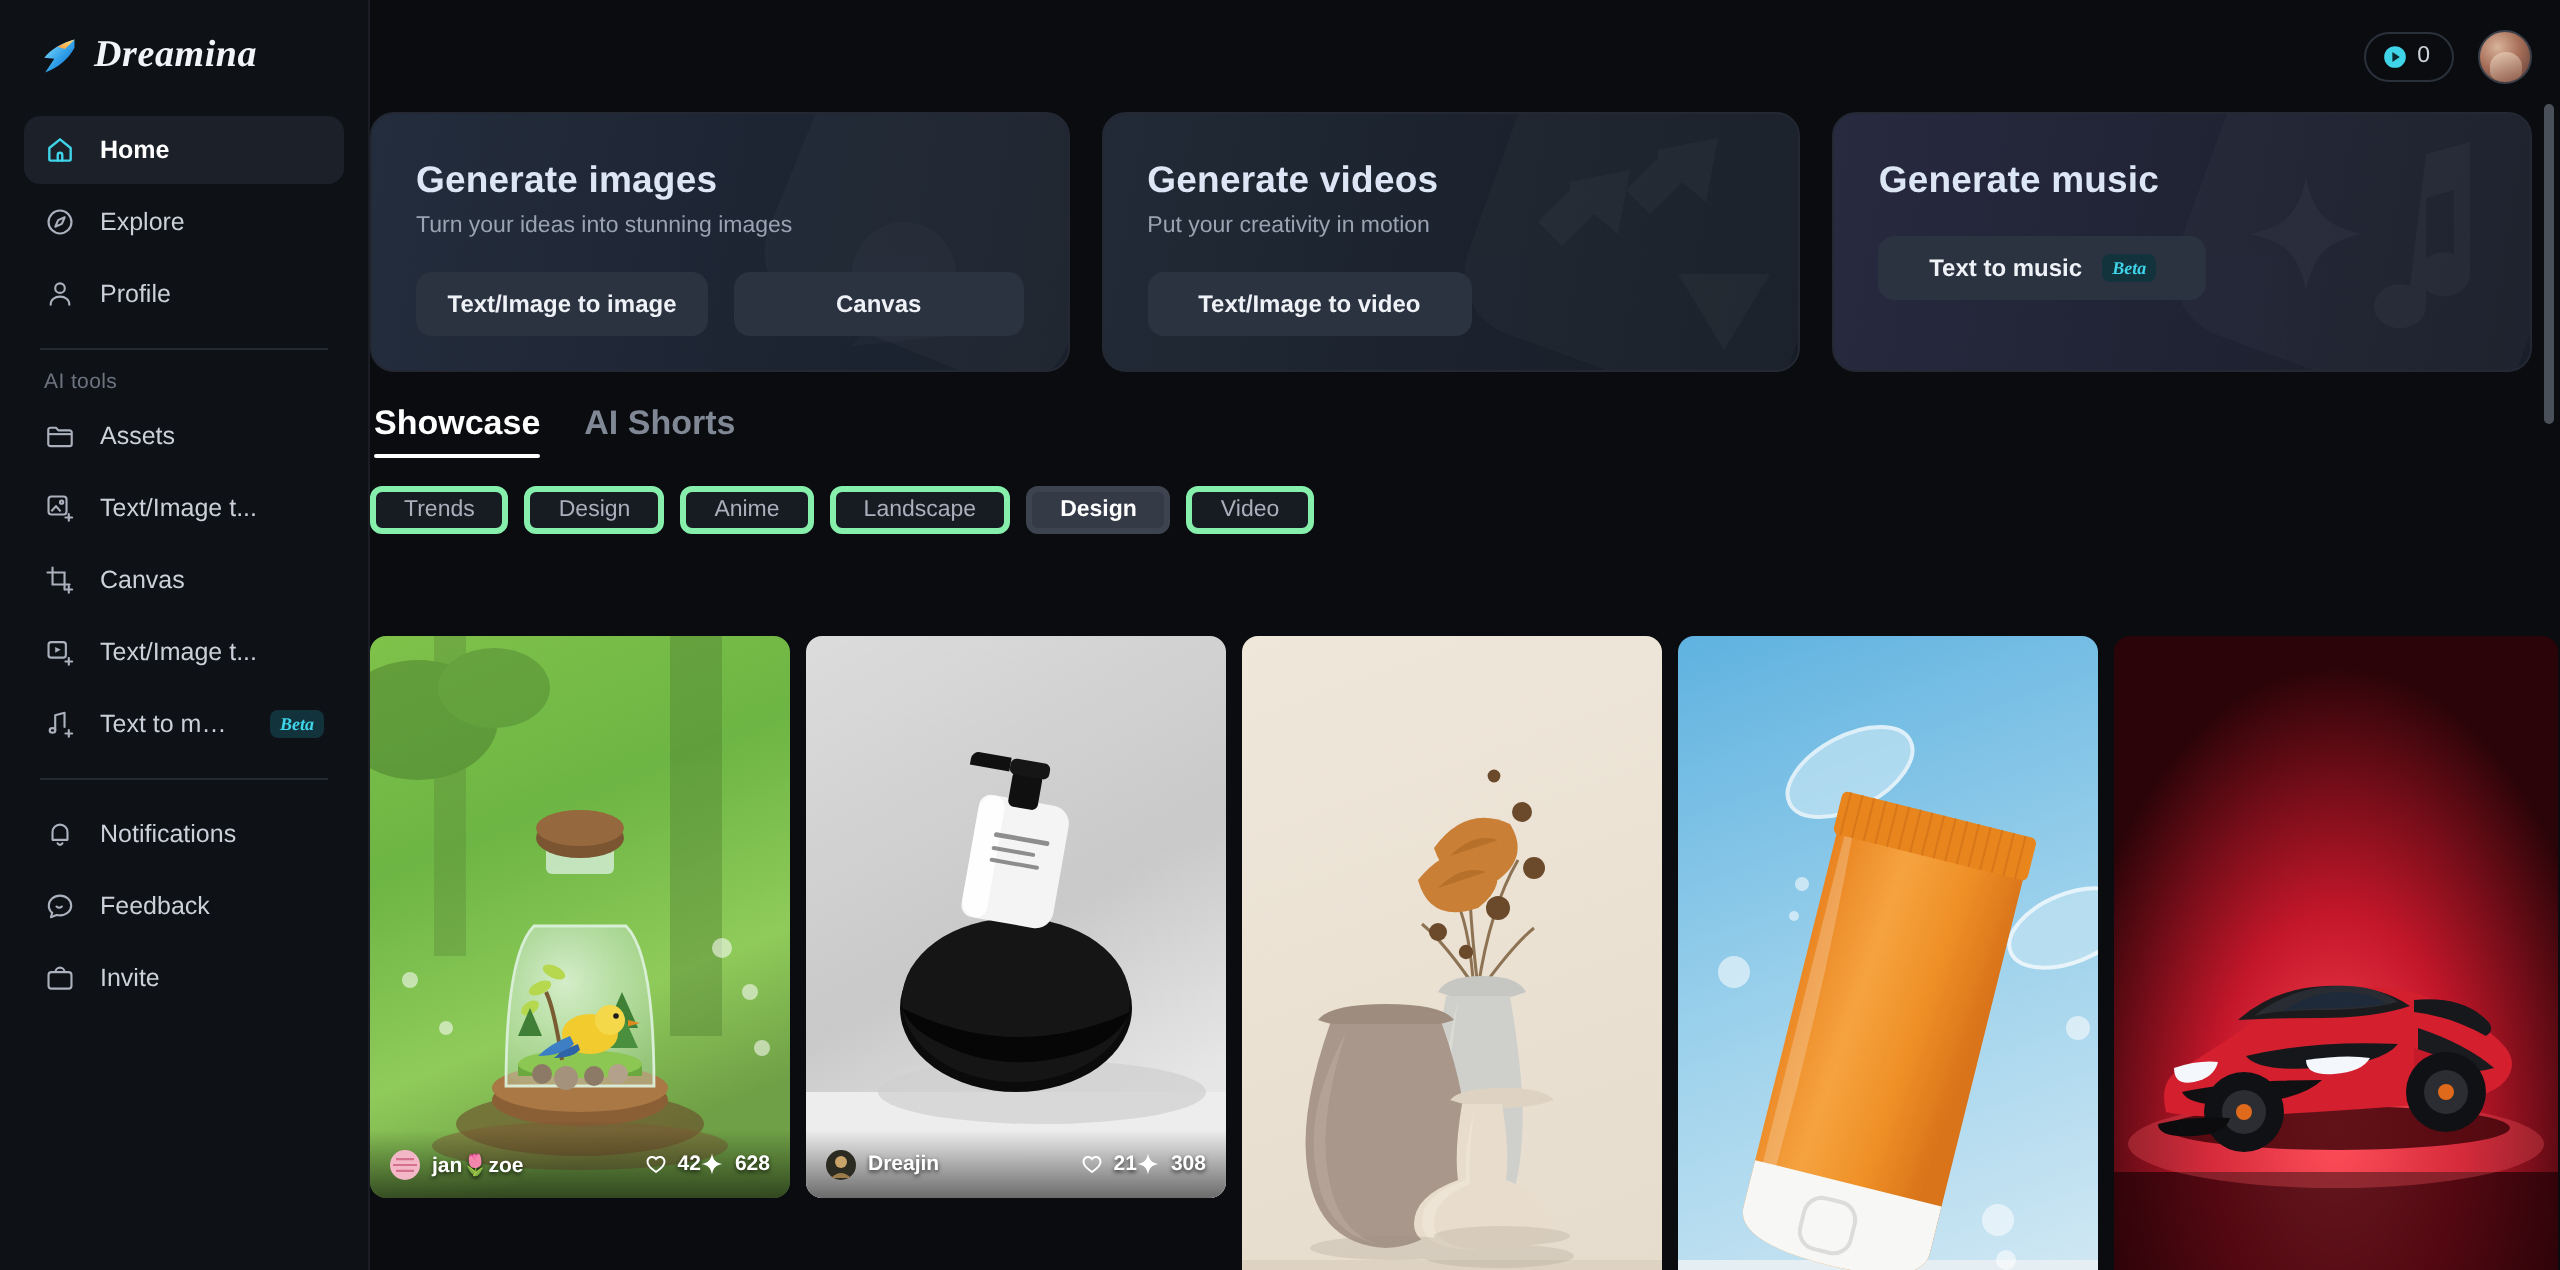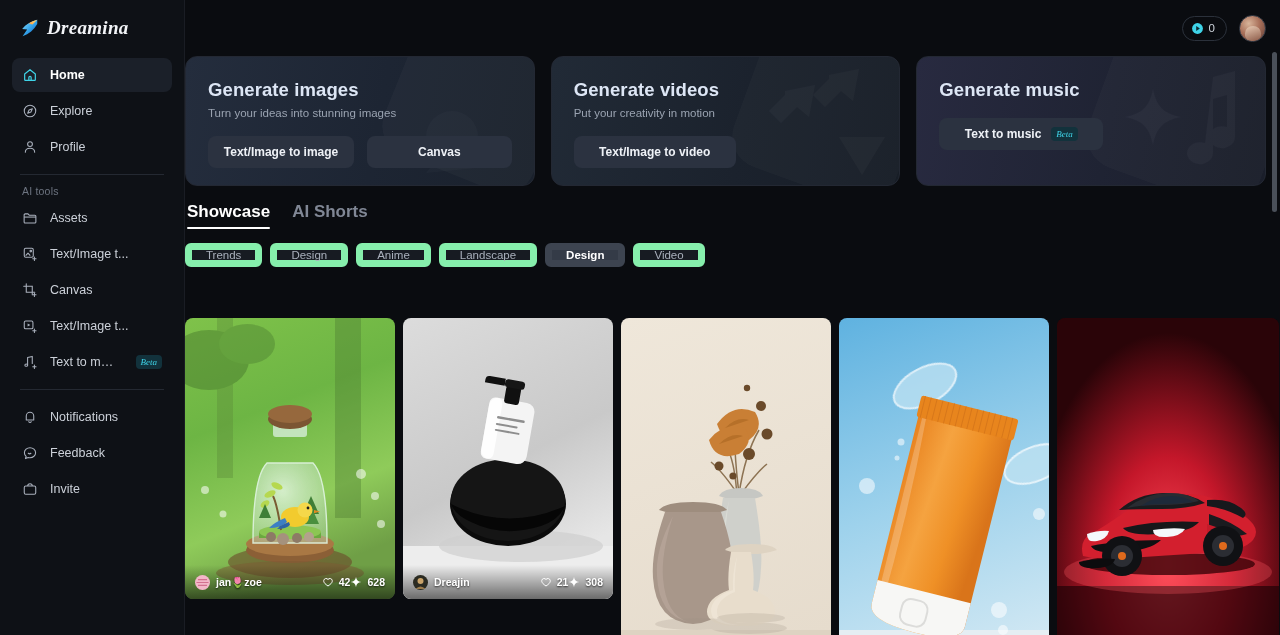--- a/index.html
+++ b/index.html
@@ -38,21 +38,21 @@
   .nav-item.active { background: #1b2029; color: #ffffff; font-weight: 600; }
   .nav-item .ic { width: 16px; height: 16px; flex: 0 0 16px; display: block; }
   .nav-item .label { overflow: hidden; text-overflow: ellipsis; }
   .nav-sep { height: 1px; background: #242932; margin: 10px 8px; }
   .nav-group-title {
     font-size: 10.5px; color: #6d7480; padding: 0 10px; margin: 8px 0 4px;
     letter-spacing: .2px;
   }
   .beta-pill {
     font-family: "Liberation Serif", serif;
-    font-style: italic; font-weight: 400;
+    font-style: italic; font-weight: 700;
     font-size: 9px; color: #3fd4e8;
     background: #12323c; border-radius: 4px;
     padding: 1px 5px; margin-left: 4px; line-height: 12px;
   }
 
   
   #main { flex: 1; height: 635px; position: relative; overflow: hidden; }
   #topbar {
     height: 56px; display: flex; align-items: center;
     justify-content: flex-end; gap: 12px; padding-right: 14px;
@@ -112,21 +112,21 @@
   .tab.active { color: #ffffff; }
   .tab.active::after {
     content: ""; position: absolute; left: 0; right: 0; bottom: 0;
     height: 2px; background: #ffffff; border-radius: 2px;
   }
 
   
   #chips { display: flex; gap: 8px; margin-top: 14px; }
   .chip {
     height: 24px; padding: 0 14px; border-radius: 6px;
-    background: #171b22; border: 7px solid #86efac;
+    background: #171b22; border: 3px solid #86efac;
     font-size: 11.5px; color: #a9b0bc; cursor: pointer;
     display: flex; align-items: center;
   }
   .chip.active { background: #343b47; color: #ffffff; font-weight: 700; border-color: #3d4450; }
 
   
   #gallery {
     display: flex; gap: 8px; margin-top: 13px;
     height: 372px; overflow: hidden;
   }

